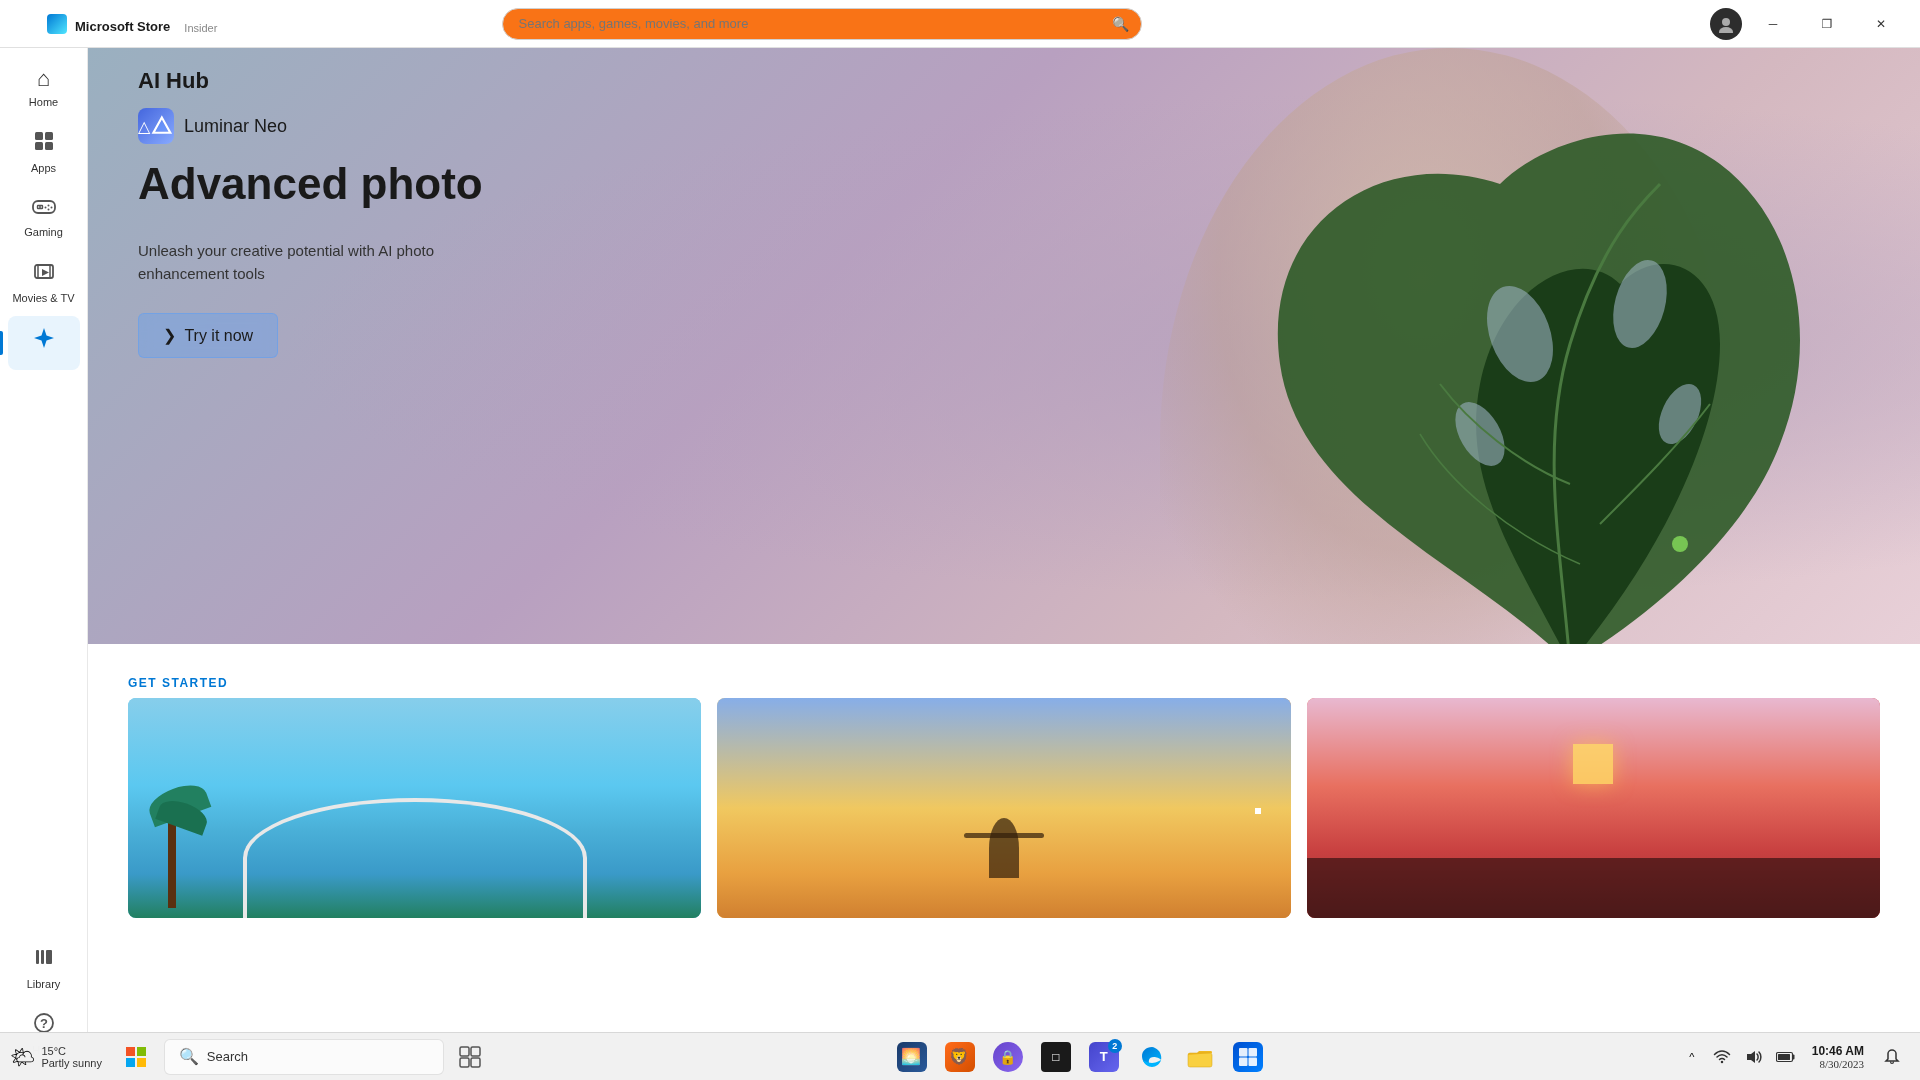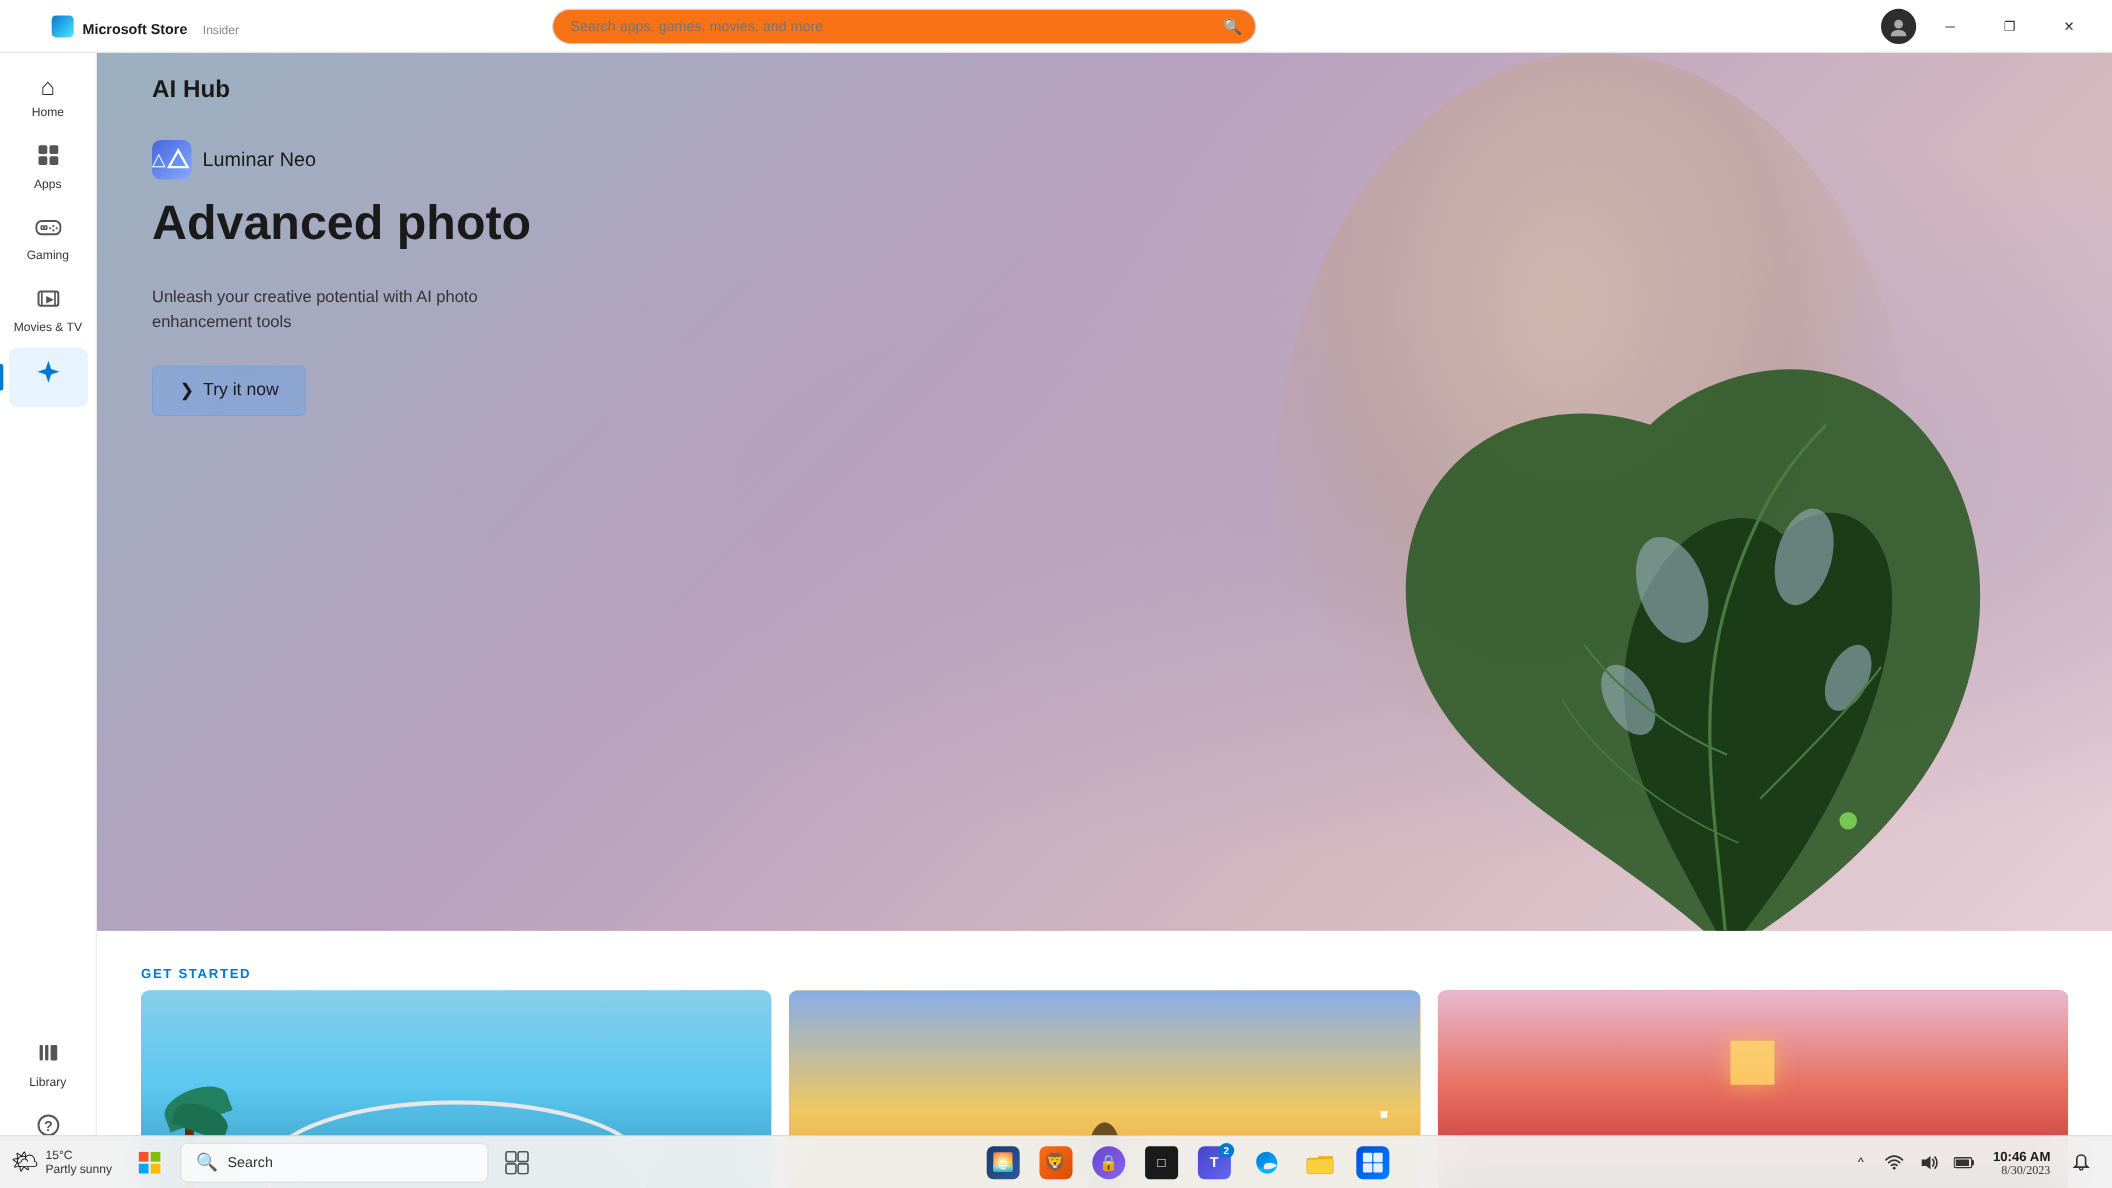--- a/index.html
+++ b/index.html
@@ -138,21 +138,21 @@
     
     .content {
       flex: 1;
       overflow-y: auto;
       background: #f5f5f5;
     }
 
     
     .hero {
       position: relative;
-      height: 798px;
+      height: 596px;
       overflow: hidden;
       background: linear-gradient(135deg, #b8c8d8 0%, #c4b0c8 30%, #d4a0b0 50%, #e8c8d0 70%, #f0d8e0 100%);
     }
     .hero-bg {
       position: absolute;
       inset: 0;
       background: 
         radial-gradient(ellipse at 70% 50%, rgba(180,160,190,0.8) 0%, transparent 60%),
         linear-gradient(135deg, #9ab0c0 0%, #b8a0c0 40%, #d4b8c0 70%, #e8d0d8 100%);
     }
@@ -171,21 +171,20 @@
       top: 60px;
       left: 50px;
       right: 50%;
       z-index: 10;
     }
     .hero-app-row {
       display: flex;
       align-items: center;
       gap: 10px;
       margin-bottom: 16px;
-      margin-top: 19px;
     }
     .hero-app-icon {
       width: 36px; height: 36px;
       background: linear-gradient(135deg, #4466dd, #88aaff);
       border-radius: 8px;
       display: flex; align-items: center; justify-content: center;
       position: relative;
       overflow: hidden;
     }
     .hero-app-icon::before {

